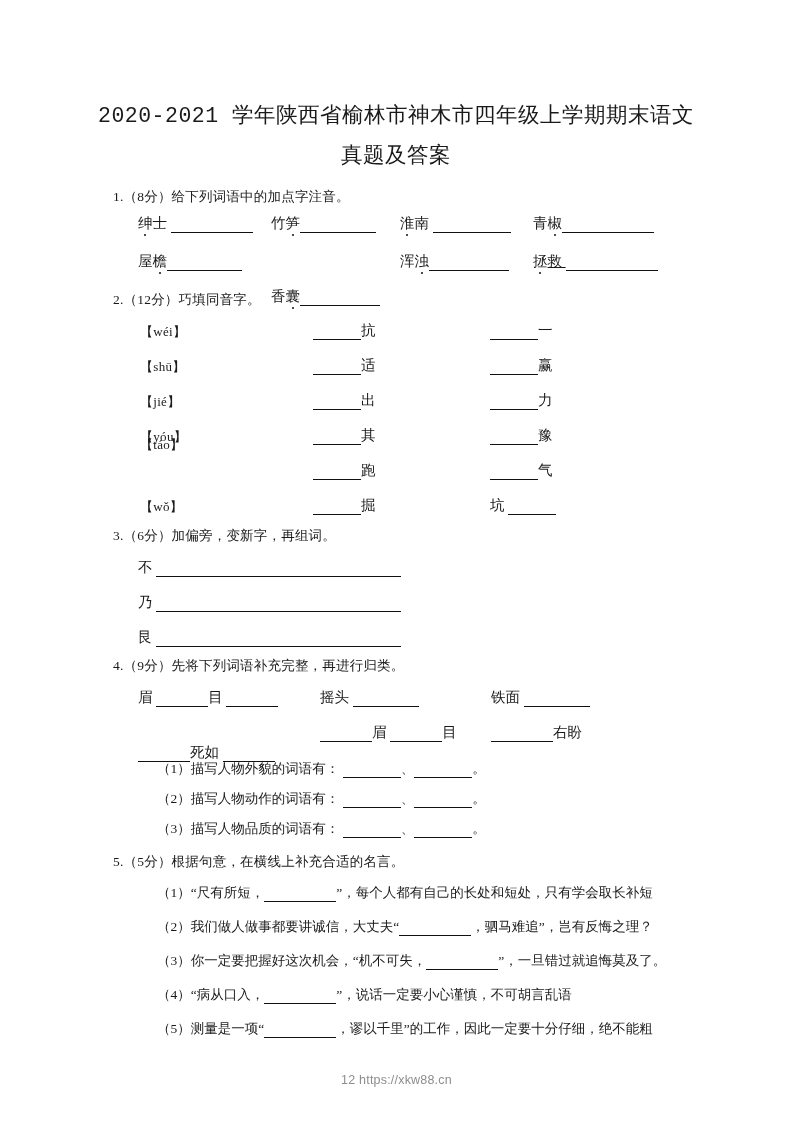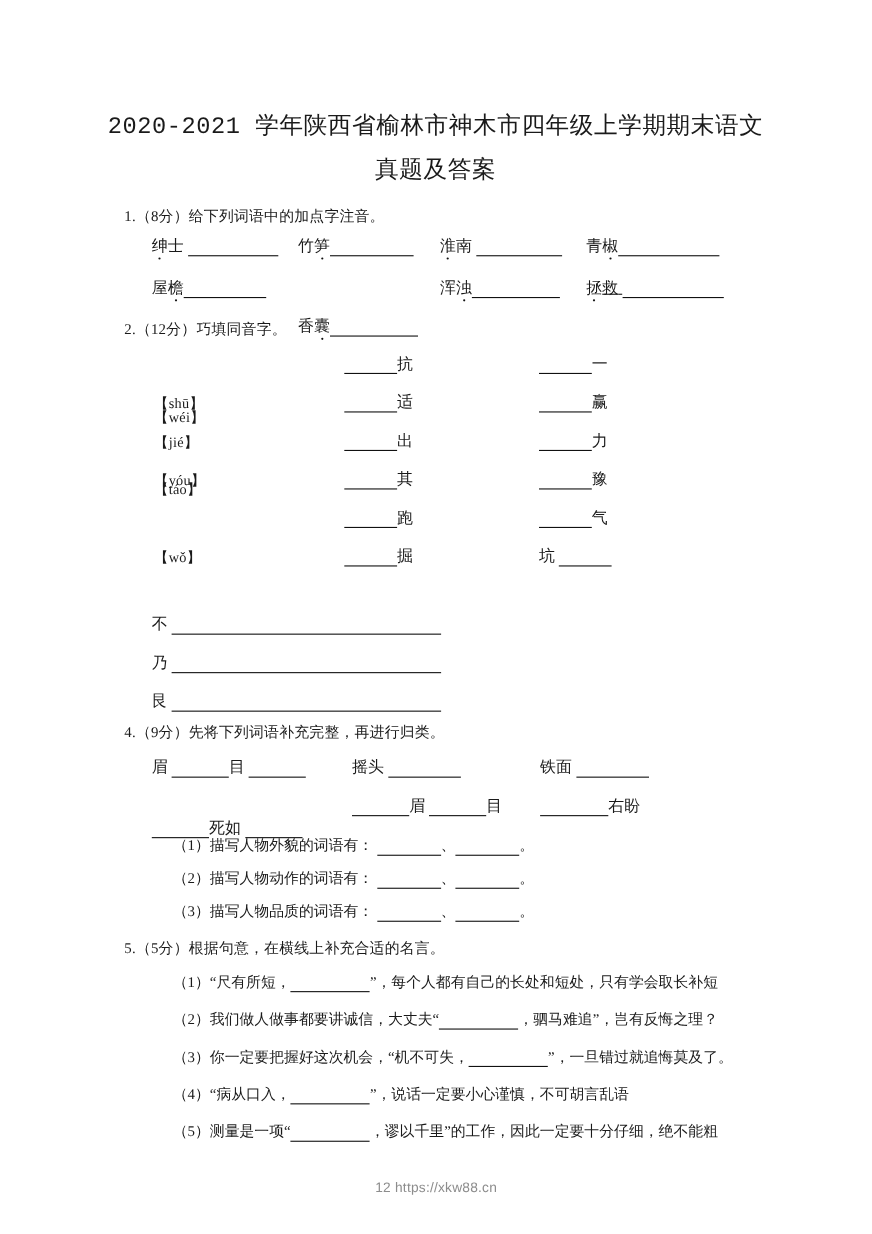--- a/index.html
+++ b/index.html
@@ -139,21 +139,21 @@
   </div>
   <div class="abs row" style="left:533px; top:252px;text-decoration:underline;">
     <span class="dotchar">拯</span><span>救</span>
     <span class="blank" style="width:92px;"></span>
   </div>
 
   <div class="abs q-head" style="left:113px; top:291px;">
     <span class="q-num">2.</span><span>（12分）</span><span>巧填同音字。</span>
   </div>
 
-  <div class="abs pinyin" style="left:140px; top:323px;margin-top:48px;">【wéi】</div>
+  <div class="abs pinyin" style="left:140px; top:323px;">【wéi】</div>
   <div class="abs row" style="left:313px; top:321px;">
     <span class="blank-thin" style="width:48px;"></span><span>抗</span>
   </div>
   <div class="abs row" style="left:490px; top:321px;">
     <span class="blank-thin" style="width:48px;"></span><span>一</span>
   </div>
 
   <div class="abs pinyin" style="left:140px; top:358px;">【shū】</div>
   <div class="abs row" style="left:313px; top:356px;">
     <span class="blank-thin" style="width:48px;"></span><span>适</span>
@@ -187,20 +187,23 @@
   </div>
 
   <div class="abs pinyin" style="left:140px; top:498px;">【wǒ】</div>
   <div class="abs row" style="left:313px; top:496px;">
     <span class="blank-thin" style="width:48px;"></span><span>掘</span>
   </div>
   <div class="abs row" style="left:490px; top:496px;">
     <span>坑</span> <span class="blank-thin" style="width:48px;"></span>
   </div>
 
+  <div class="abs q-head" style="left:113px; top:527px;">
+    <span class="q-num">3.</span><span>（6分）</span><span>加偏旁，变新字，再组词。</span>
+  </div>
 
   <div class="abs row" style="left:138px; top:558px;">
     <span>不</span>
     <span class="blank-thin" style="width:245px;"></span>
   </div>
   <div class="abs row" style="left:138px; top:593px;">
     <span>乃</span>
     <span class="blank-thin" style="width:245px;"></span>
   </div>
   <div class="abs row" style="left:138px; top:628px;">

